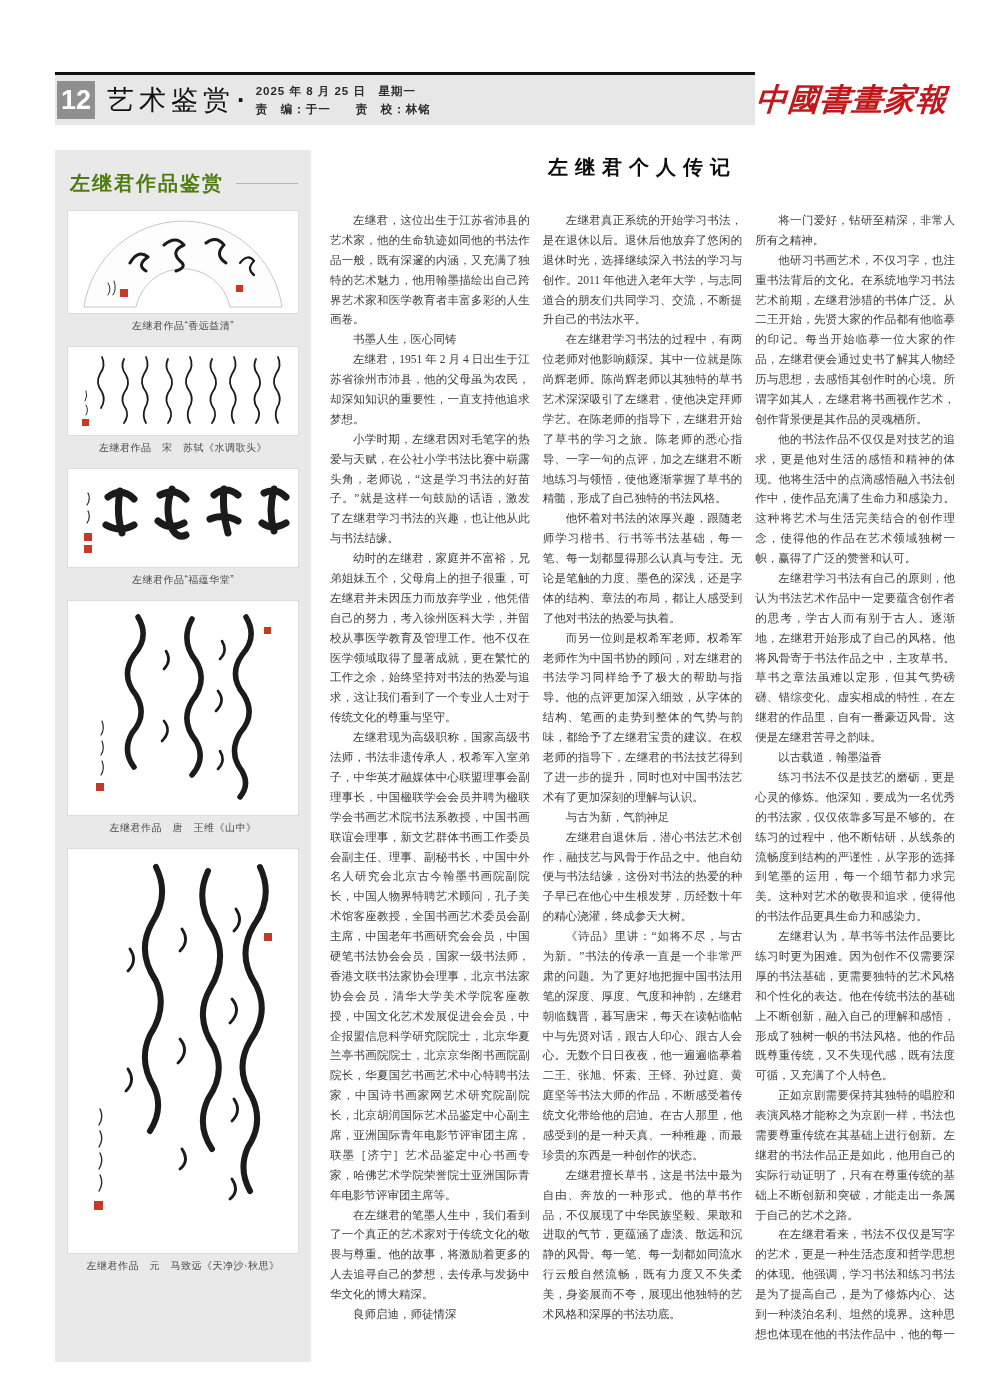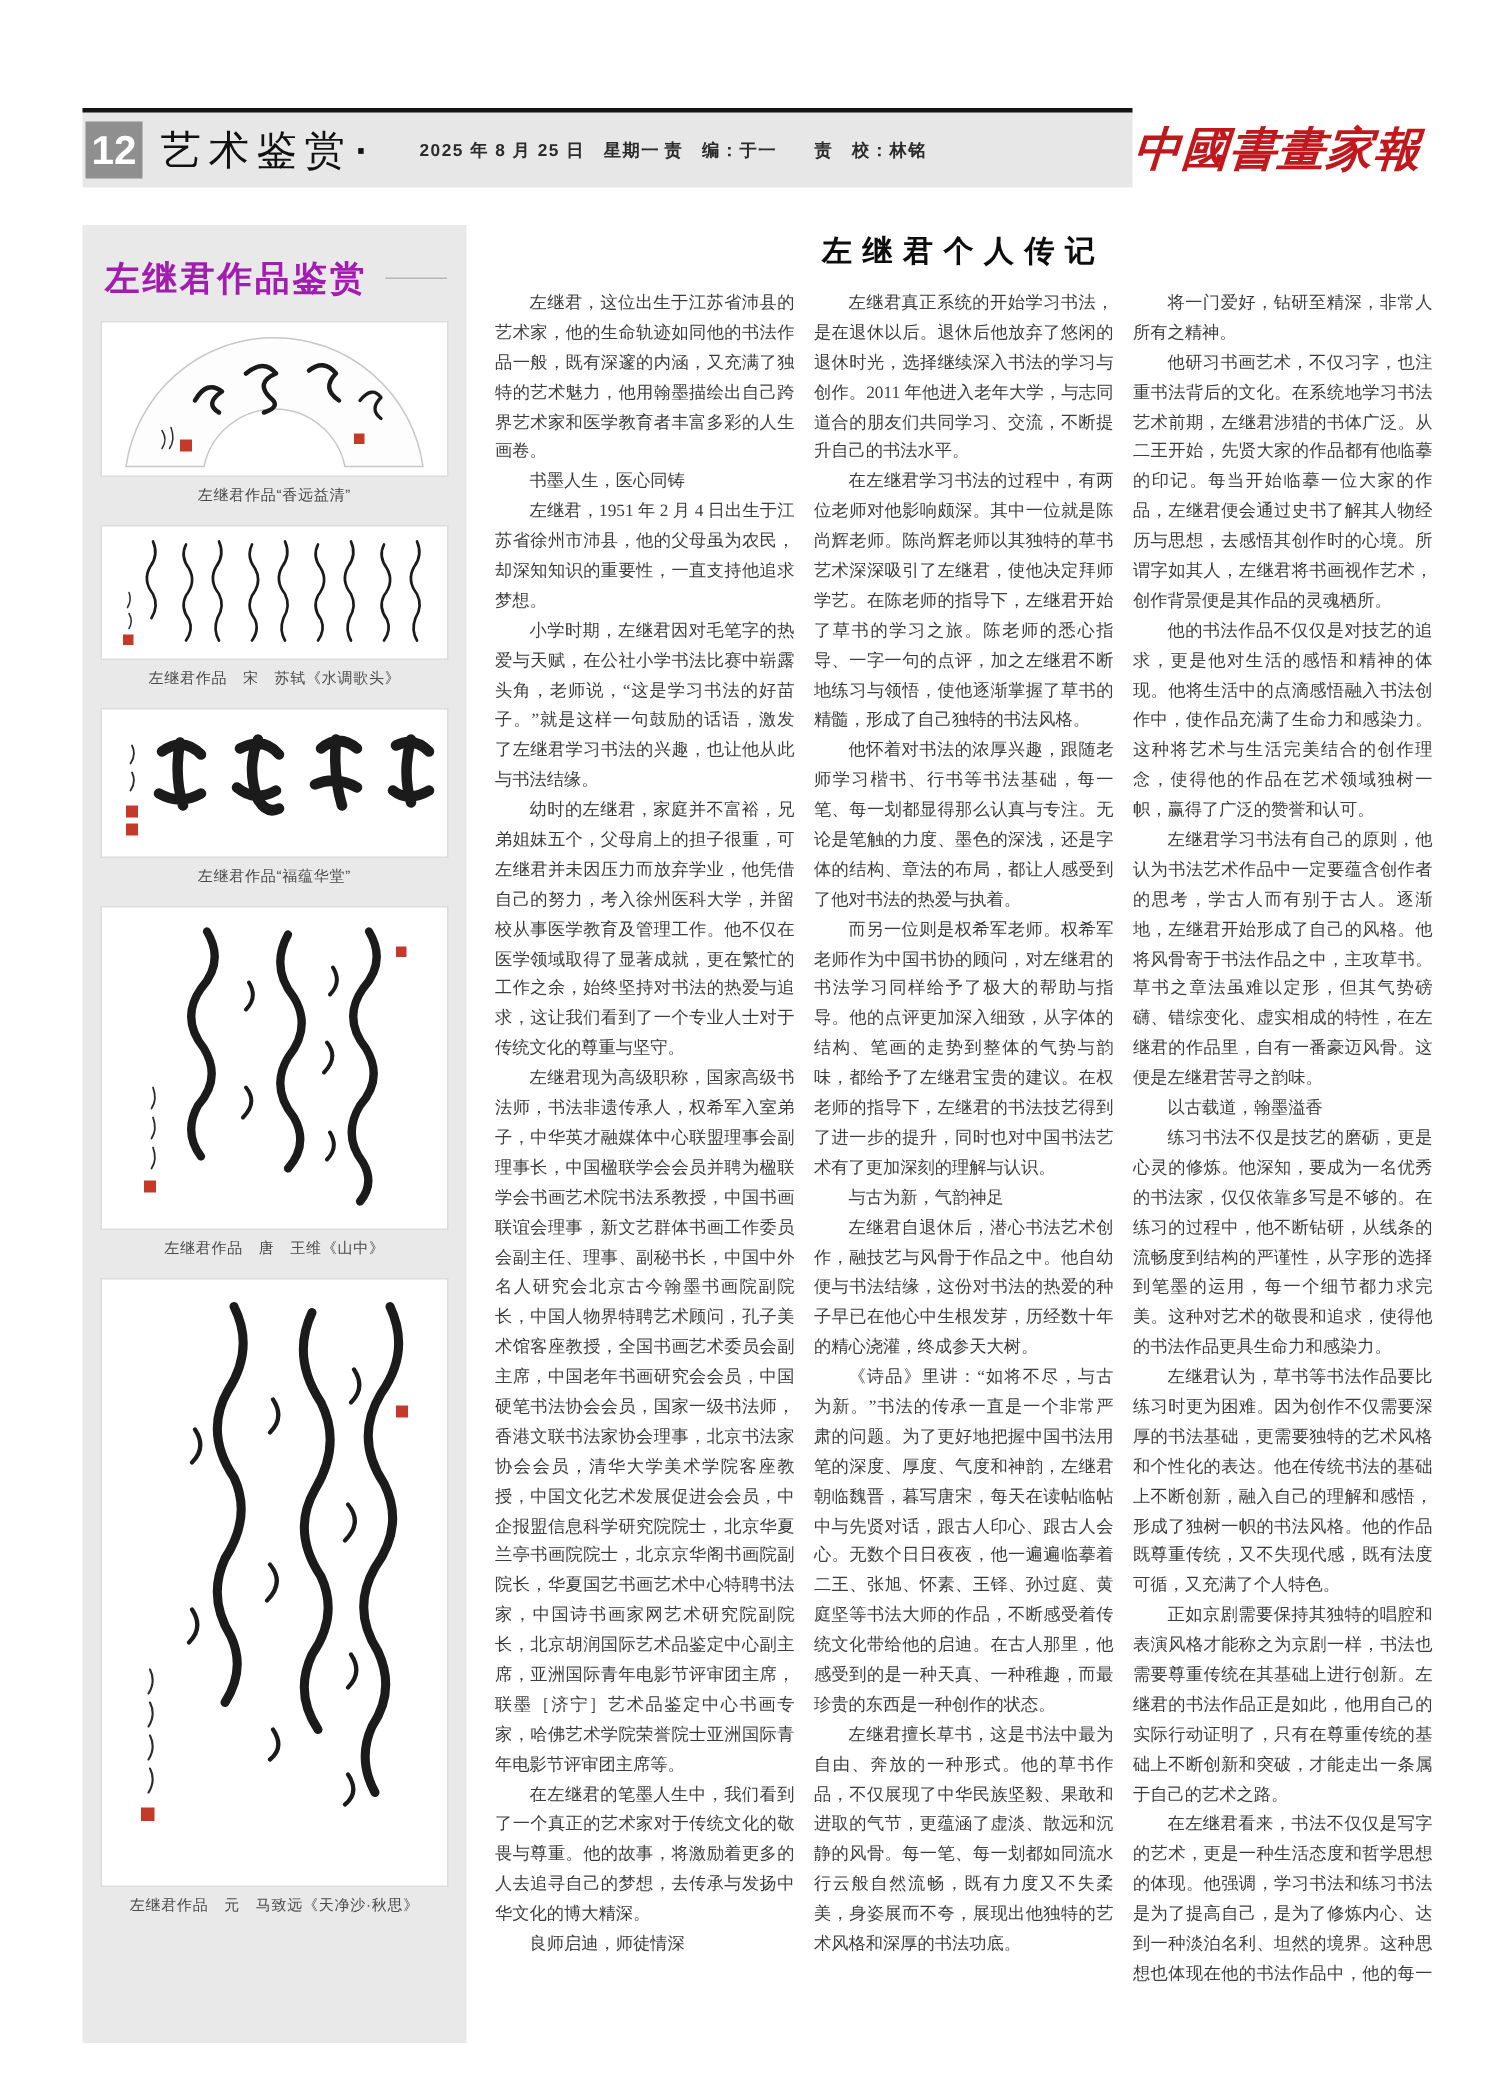--- a/index.html
+++ b/index.html
@@ -6,44 +6,44 @@
   #page{position:relative;width:1000px;height:1382px;background:#fff;overflow:hidden;
         font-family:"Liberation Sans",sans-serif;}
   
   #header-strip{position:absolute;left:55px;top:72px;width:700px;height:50px;
     background:#e7e7e7;border-top:3px solid #141414;display:flex;align-items:center;}
   #page-number{width:38px;height:38px;margin-left:2px;background:#8f8f8f;color:#fff;
     font-size:27px;font-weight:bold;display:flex;align-items:center;justify-content:center;}
   #section-title{font-size:27px;font-weight:normal;color:#111;letter-spacing:5px;margin-left:12px;
     font-family:"Liberation Sans",sans-serif;}
   #section-dot{font-size:26px;font-weight:bold;color:#111;margin:0 10px 0 2px;}
-  #header-meta{display:flex;flex-direction:row;justify-content:center;gap:3px;margin-left:24px;}
+  #header-meta{display:flex;flex-direction:column;justify-content:center;gap:3px;}
   .meta-line{font-size:11.5px;font-weight:bold;color:#2b2b2b;letter-spacing:1px;}
   #masthead{position:absolute;left:752px;top:74px;width:200px;height:52px;
     color:#c0181c;font-family:"Liberation Serif",serif;font-weight:bold;font-style:italic;
     font-size:31px;letter-spacing:1px;transform:skewX(-4deg);
     display:flex;align-items:center;justify-content:center;white-space:nowrap;}
   
   #sidebar{position:absolute;left:55px;top:150px;width:256px;height:1212px;
     background:#e9e9e9;box-sizing:border-box;padding:14px 13px;}
-  #sidebar-title{font-size:23px;font-weight:bold;color:#a21caf;letter-spacing:2px;
+  #sidebar-title{font-size:20px;font-weight:bold;color:#4d7c0f;letter-spacing:2px;
     margin:6px 0 14px 2px;display:flex;align-items:center;}
   #sidebar-title .rule{flex:1;height:1px;background:#b5b5b5;margin-left:12px;}
   .art-card{background:#fff;margin:0 0 6px 0;box-shadow:0 0 0 1px #dcdcdc;}
   .art-card svg{display:block;}
   .art-caption{font-size:10px;color:#4a4a4a;text-align:center;margin:6px 0 14px 0;
     letter-spacing:0.5px;}
   .ink{fill:none;stroke:#1b1b1b;stroke-linecap:round;stroke-linejoin:round;}
   .ink-thin{fill:none;stroke:#2a2a2a;stroke-linecap:round;}
   .seal{fill:#c43a2a;}
   
   #article{position:absolute;left:330px;top:150px;width:625px;}
   #article-title{font-family:"Liberation Serif",serif;font-size:20px;font-weight:bold;
     color:#0d0d0d;letter-spacing:7px;text-align:center;margin-top:4px;}
-  #article-columns{margin-top:12px;height:1150px;column-count:3;column-gap:13px;
+  #article-columns{margin-top:30px;height:1150px;column-count:3;column-gap:13px;
     column-fill:auto;font-family:"Liberation Serif",serif;font-size:11.5px;line-height:1.73;
     color:#3d3d3d;text-align:justify;overflow:hidden;}
   #article-columns p{margin:0;text-indent:2em;}
 </style>
 </head>
 <body>
 
 <div id="page">
 
   <div id="header-strip">

